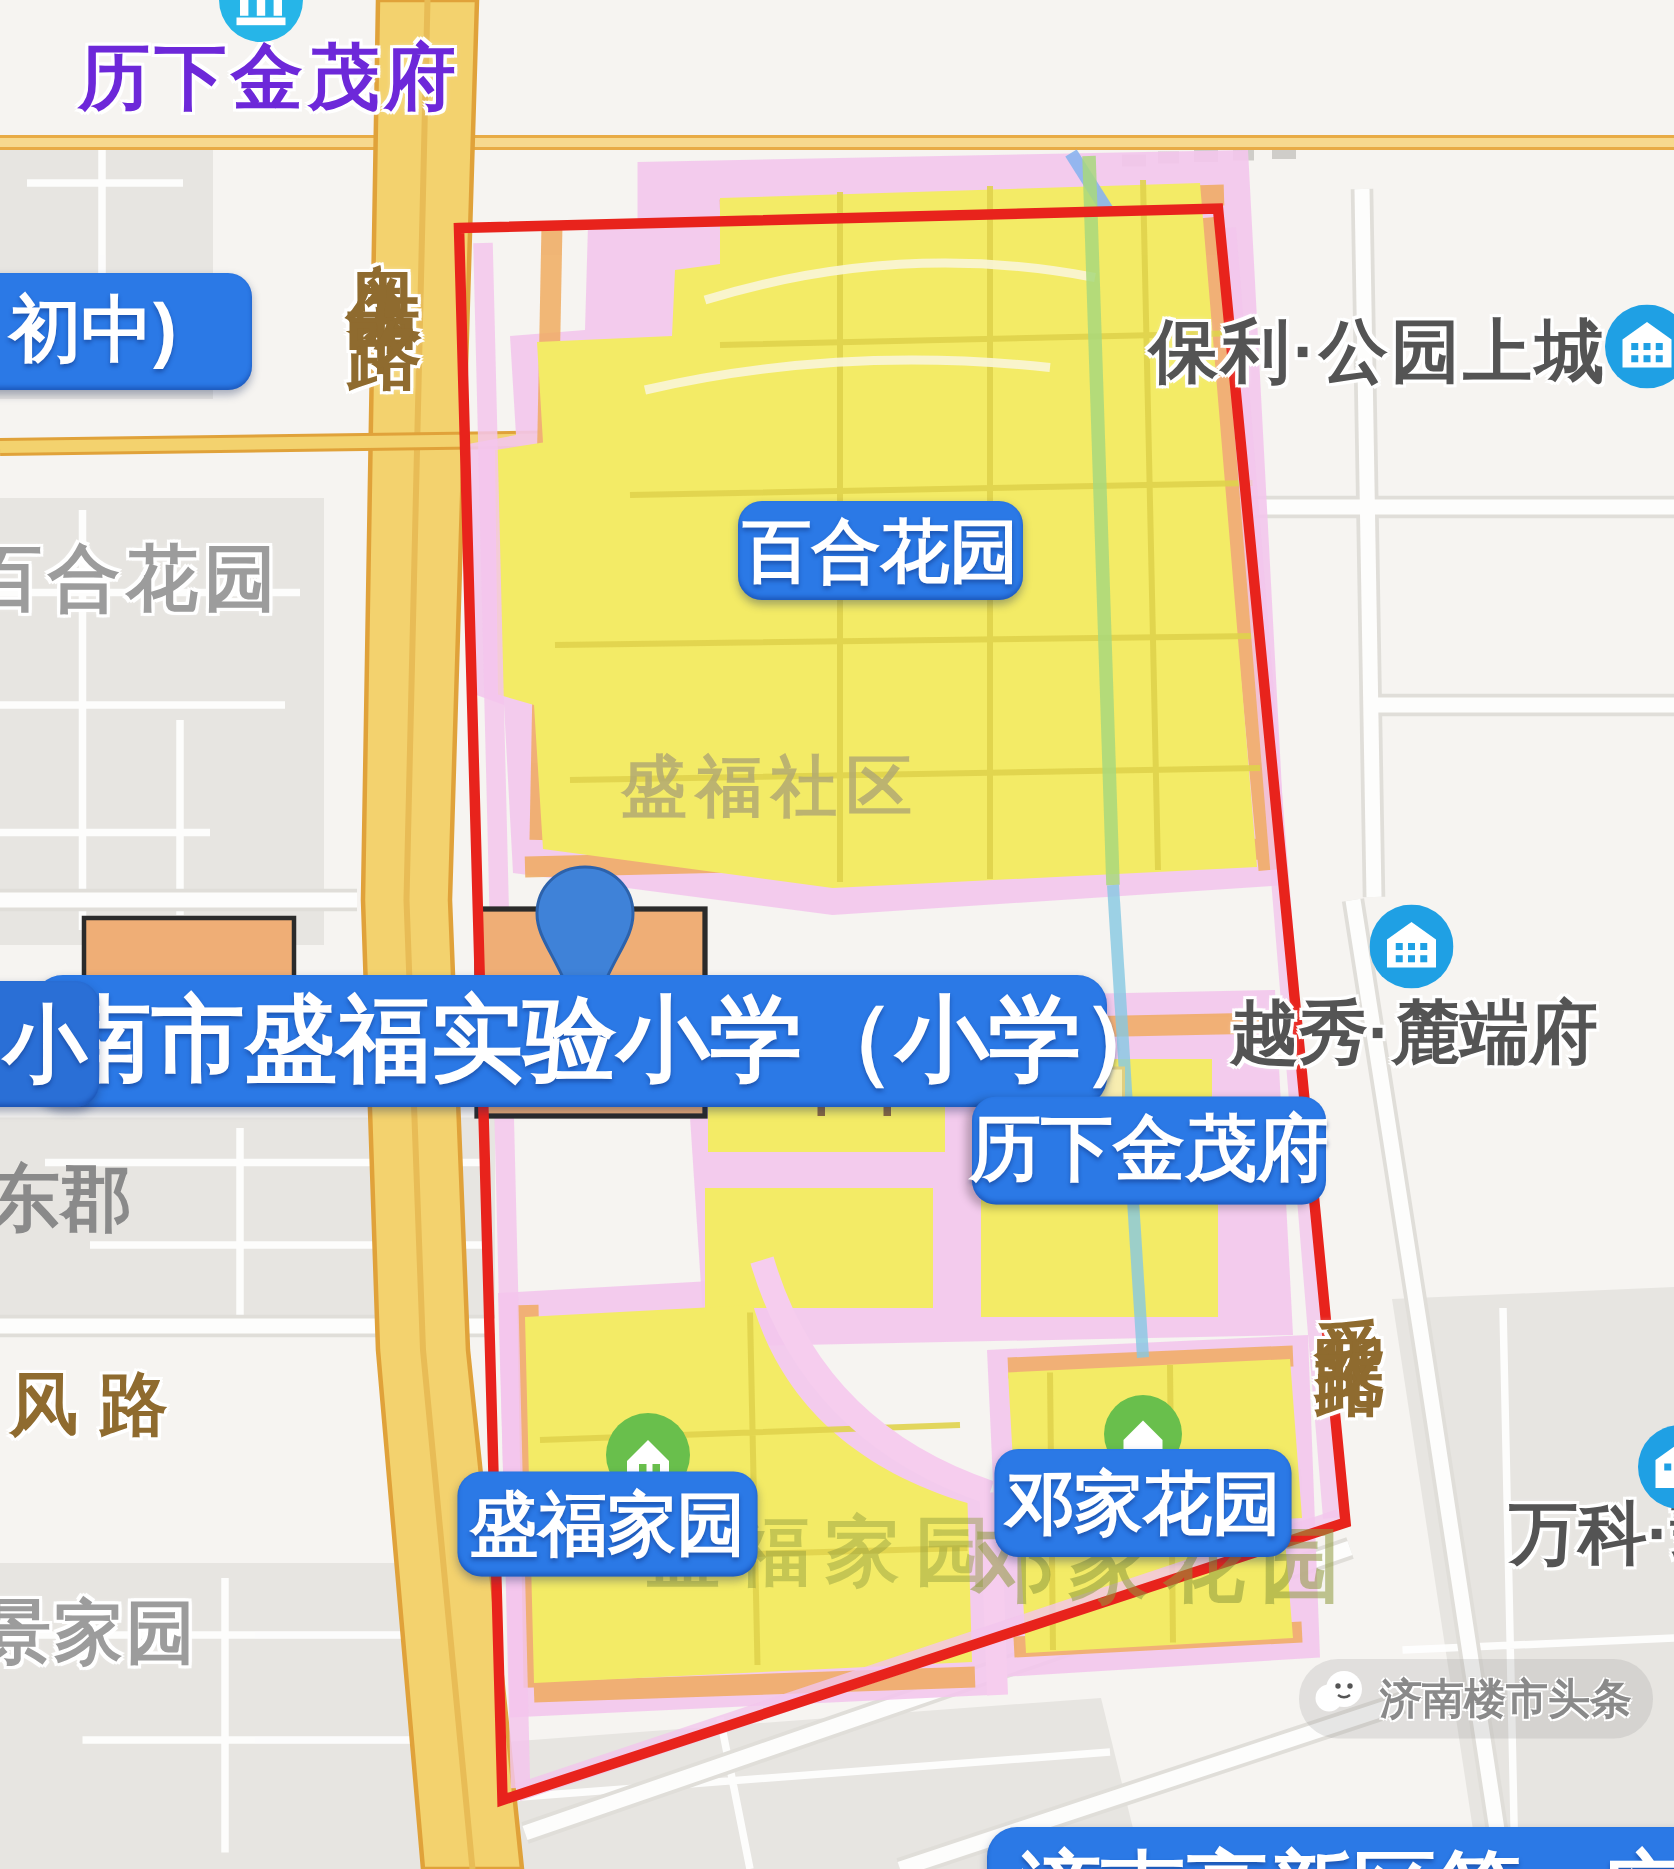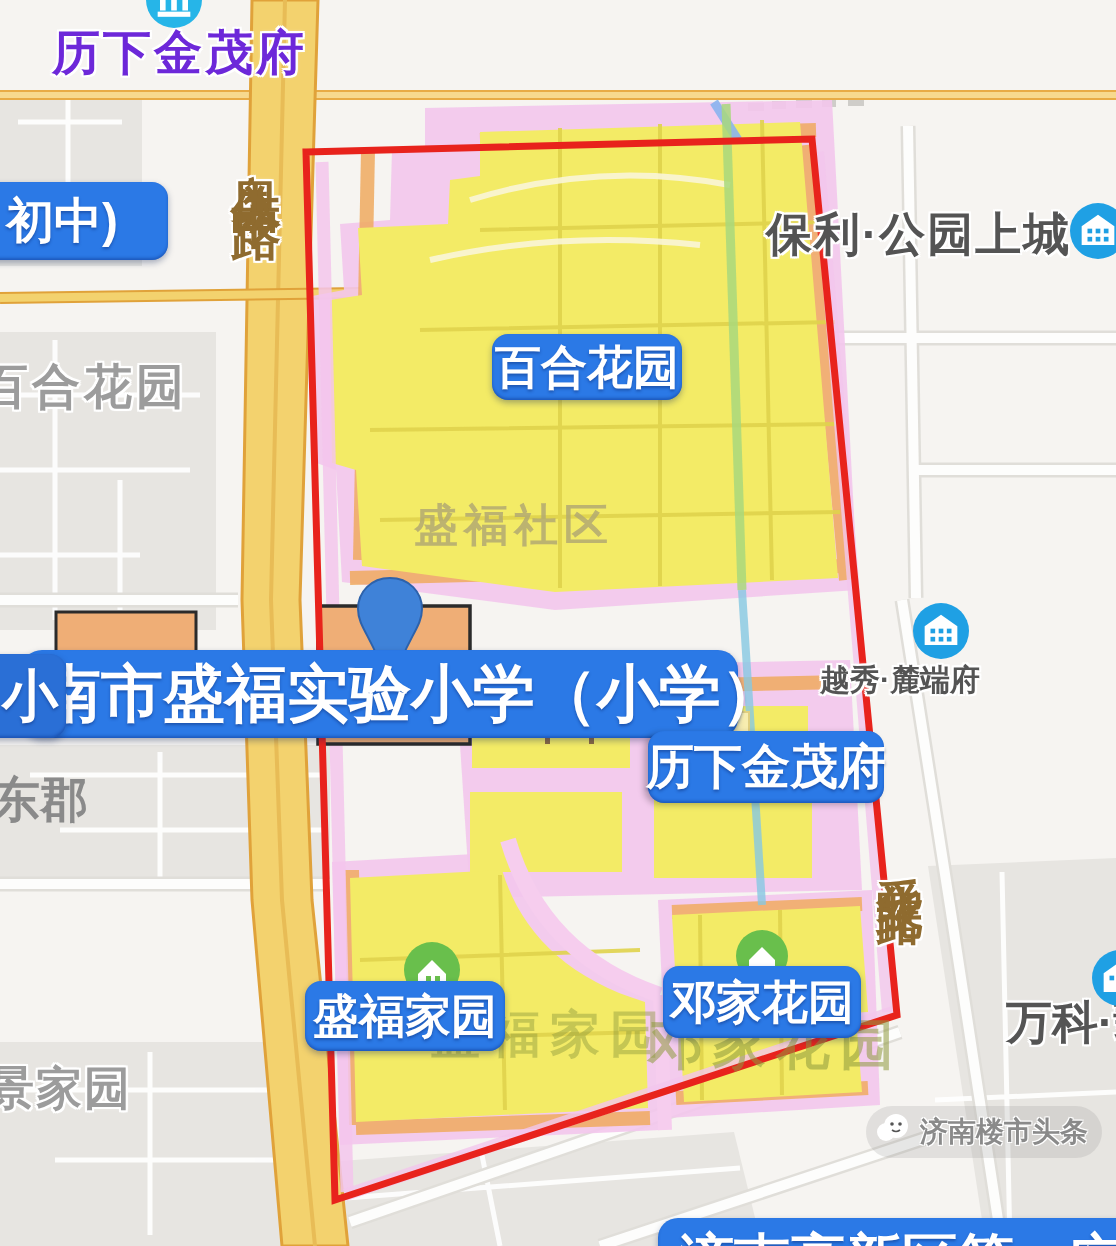--- a/index.html
+++ b/index.html
@@ -174,22 +174,23 @@
   </svg>
 
   <div class="lbl ghost" style="left:648px;top:1016px;font-size:54px;">邓家花园</div>
   <div class="lbl ghost" style="left:430px;top:1008px;font-size:50px;opacity:.45;">盛福家园</div>
 
   <div class="lbl gray-lbl halo" style="left:52px;top:28px;font-size:48px;letter-spacing:3px;color:#6d28d9;">历下金茂府</div>
   <div class="lbl road-lbl halo vert" style="left:230px;top:136px;font-size:50px;letter-spacing:12px;">奥体中路</div>
   <div class="lbl lite-lbl halo" style="left:-20px;top:362px;font-size:48px;letter-spacing:4px;">百合花园</div>
   <div class="lbl gray-lbl halo" style="left:766px;top:210px;font-size:46px;letter-spacing:2px;">保利·公园上城</div>
   <div class="lbl" style="left:414px;top:502px;font-size:44px;letter-spacing:6px;color:#b3aa72;opacity:.85;font-weight:700;">盛福社区</div>
-  <div class="lbl gray-lbl halo" style="left:820px;top:664px;font-size:30px;">越秀·麓端府</div>
+  <div class="lbl gray-lbl halo" style="left:820px;top:664px;font-size:46px;">越秀·麓端府</div>
   <div class="lbl" style="left:-8px;top:775px;font-size:48px;color:#8a8a8a;font-weight:700;">东郡</div>
+  <div class="lbl road-lbl halo" style="left:6px;top:912px;font-size:46px;letter-spacing:14px;">风路</div>
   <div class="lbl lite-lbl halo" style="left:-12px;top:1064px;font-size:46px;letter-spacing:2px;">景家园</div>
   <div class="lbl gray-lbl halo" style="left:1006px;top:998px;font-size:46px;">万科·翡</div>
   <div class="lbl road-lbl halo vert" style="left:876px;top:840px;font-size:46px;letter-spacing:8px;">舜华北路</div>
 
   <div class="poi" style="left:146px;top:-28px;">
     <svg width="56" height="56" viewBox="0 0 24 24">
         <circle cx="12" cy="12" r="12" fill="#26b5e8"></circle>
       <path d="M5,10 L12,5 L19,10 Z" fill="#fff"></path>
         <rect x="6" y="10.5" width="2.4" height="6" fill="#fff"></rect>
       <rect x="10.8" y="10.5" width="2.4" height="6" fill="#fff"></rect>

